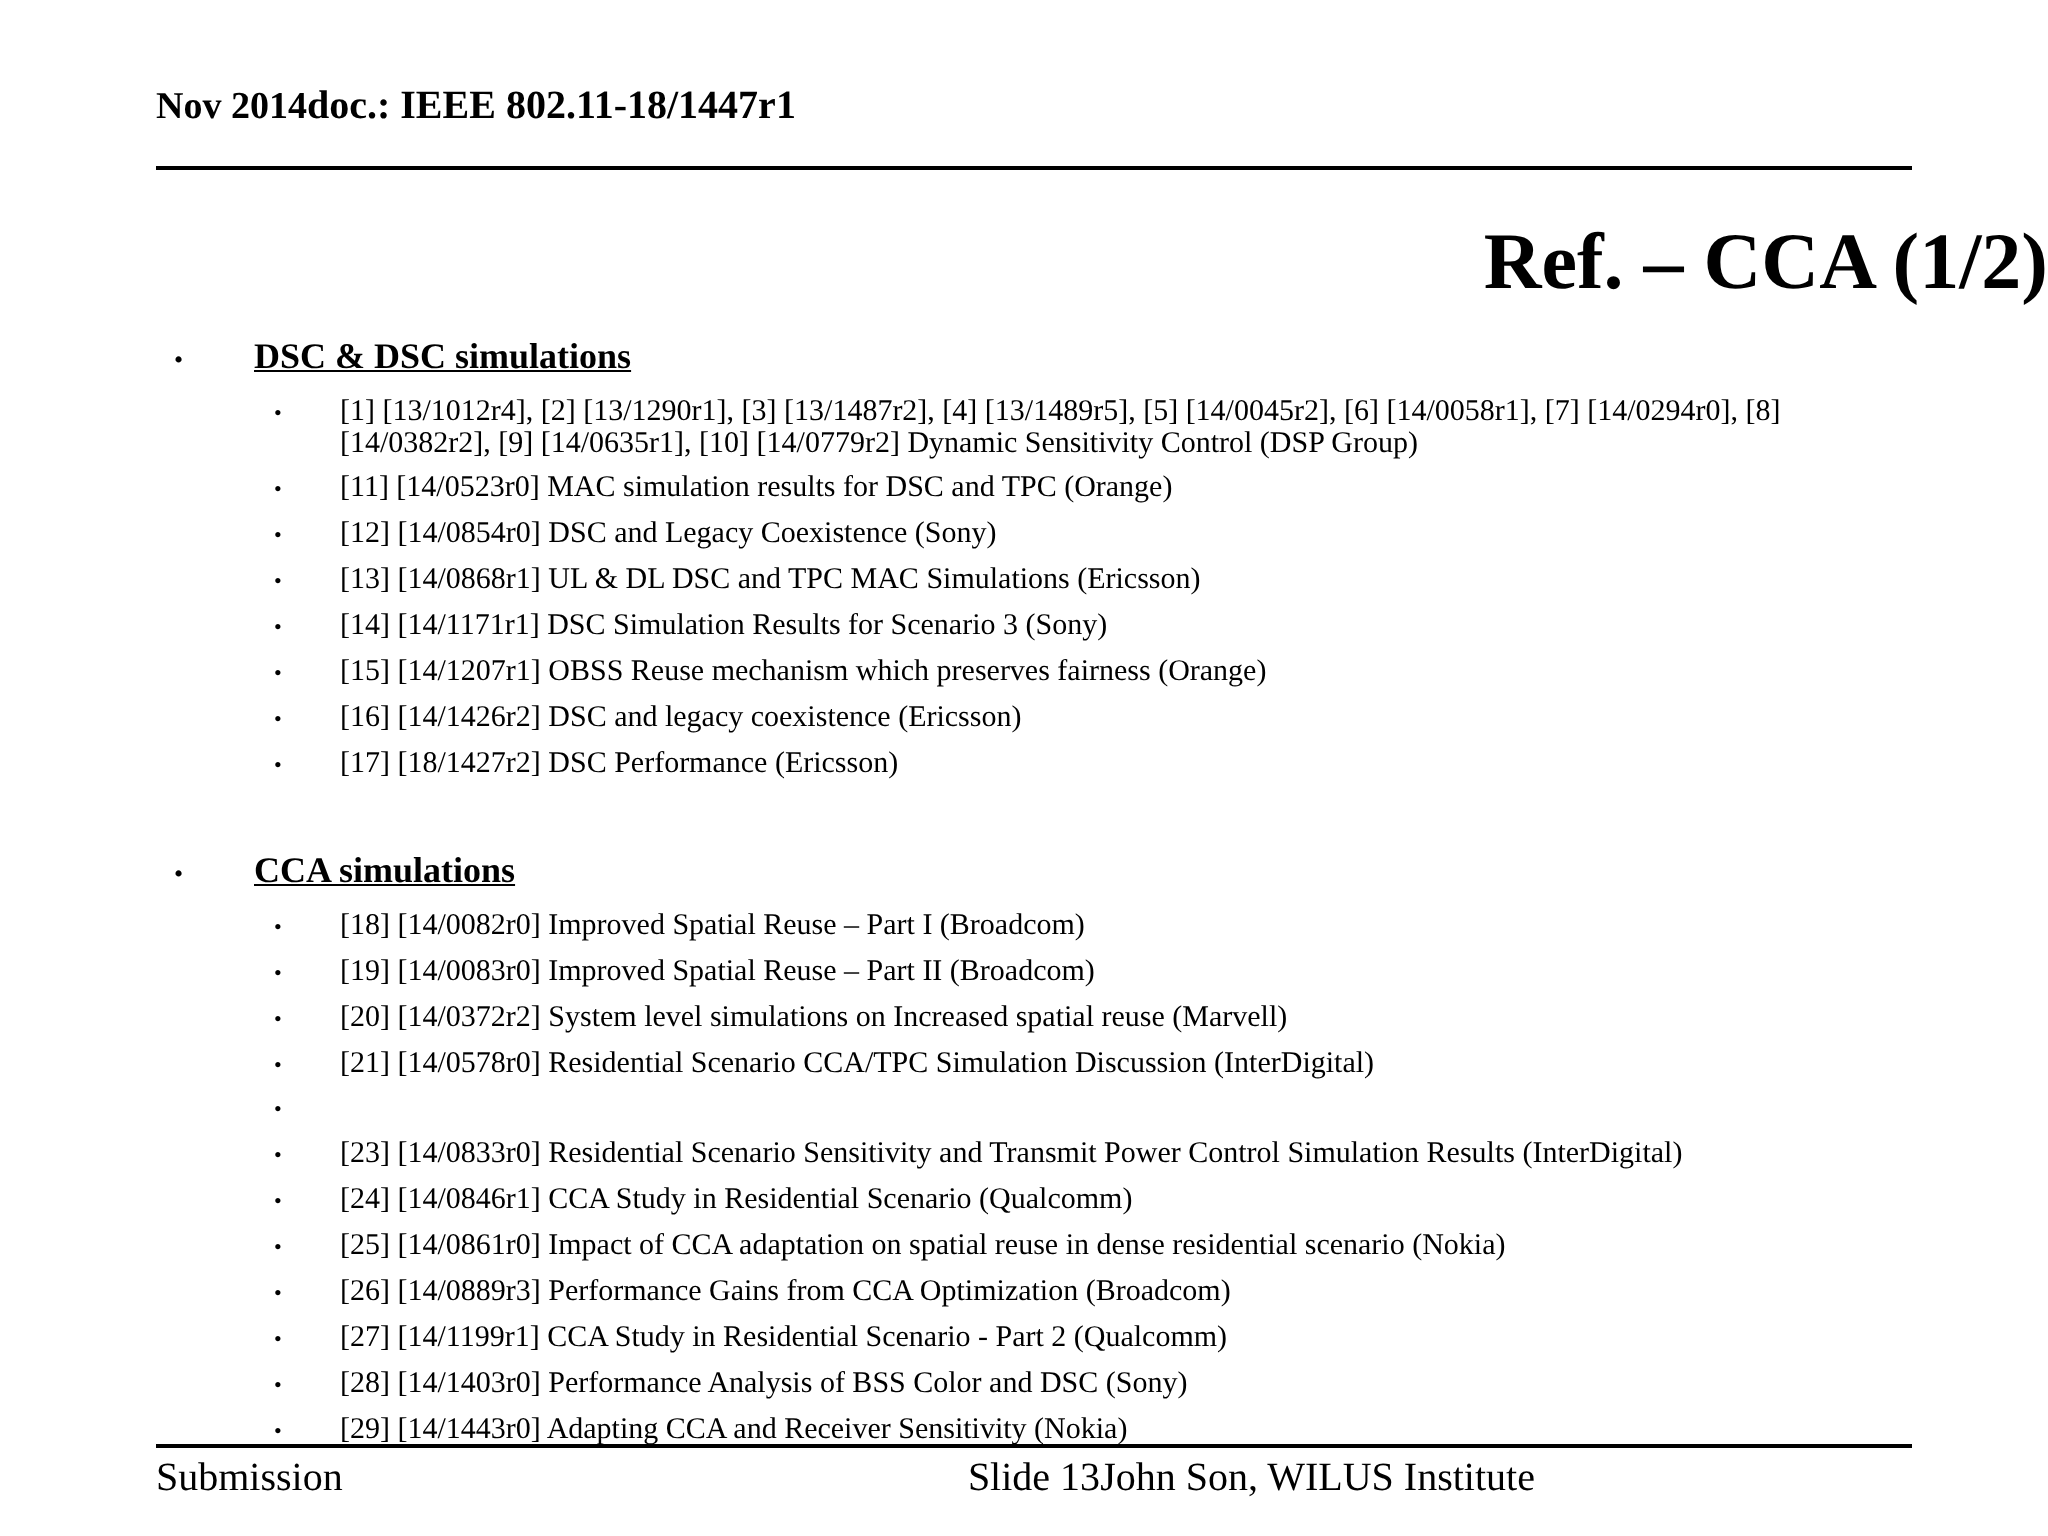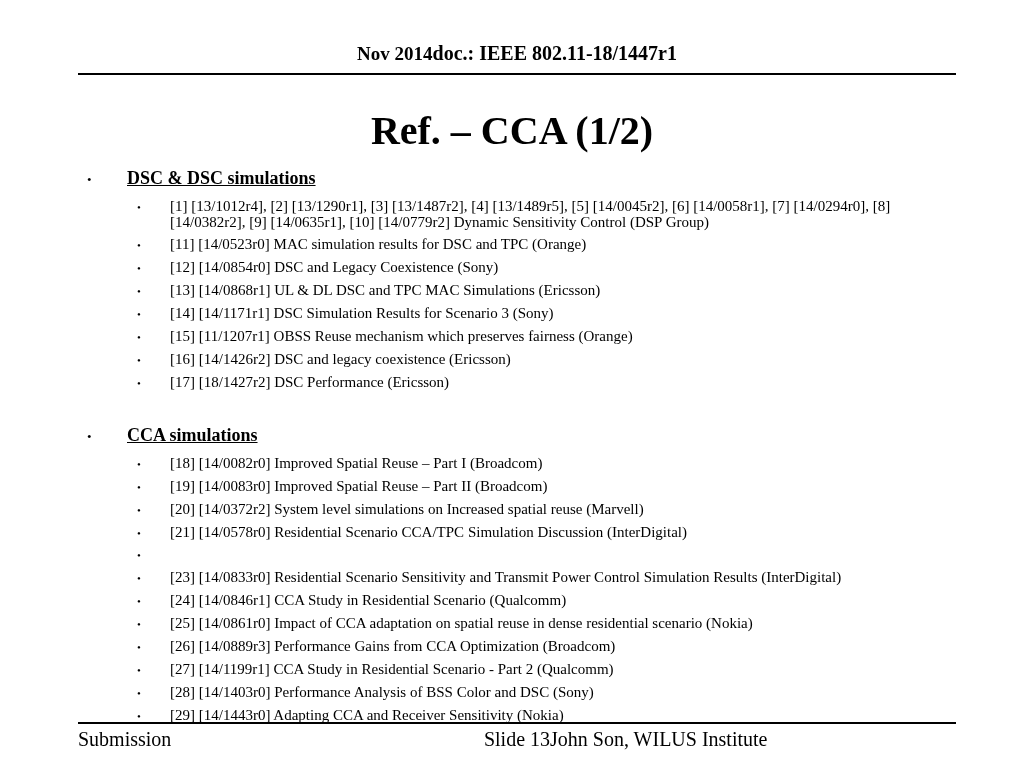--- a/index.html
+++ b/index.html
@@ -12,35 +12,35 @@
     font-family: "Liberation Serif", "DejaVu Serif", serif;
     overflow: hidden;
   }
   
   .header {
     position: absolute;
     left: 78px;
     right: 68px;
     top: 42px;
     display: flex;
-    justify-content: center;
+    justify-content: flex-start;
     align-items: flex-end;
     border-bottom: 2px solid #000000;
-    padding-bottom: 8px;
+    padding-bottom: 18px;
     font-weight: bold;
   }
   .header .date { font-size: 19px; }
   .header .doc  { font-size: 20px; }
   
   .title {
     position: absolute;
     top: 108px;
     left: 0;
     width: 100%;
-    text-align: center;
+    text-align: right;
     font-size: 40px;
     font-weight: bold;
     line-height: 1.15;
   }
   
   .body {
     position: absolute;
     top: 167px;
     left: 0;
     right: 0;
@@ -136,21 +136,21 @@
     <span class="item-text">[13] [14/0868r1] UL &amp; DL DSC and TPC MAC Simulations (Ericsson)</span>
   </div>
 
   <div class="l2">
     <span class="bullet">•</span>
     <span class="item-text">[14] [14/1171r1] DSC Simulation Results for Scenario 3 (Sony)</span>
   </div>
 
   <div class="l2">
     <span class="bullet">•</span>
-    <span class="item-text">[15] [11/1207r1] OBSS Reuse mechanism which preserves fairness (Orange)</span>
+    <span class="item-text">[15] [14/1207r1] OBSS Reuse mechanism which preserves fairness (Orange)</span>
   </div>
 
   <div class="l2">
     <span class="bullet">•</span>
     <span class="item-text">[16] [14/1426r2] DSC and legacy coexistence (Ericsson)</span>
   </div>
 
   <div class="l2">
     <span class="bullet">•</span>
     <span class="item-text">[17] [18/1427r2] DSC Performance (Ericsson)</span>

